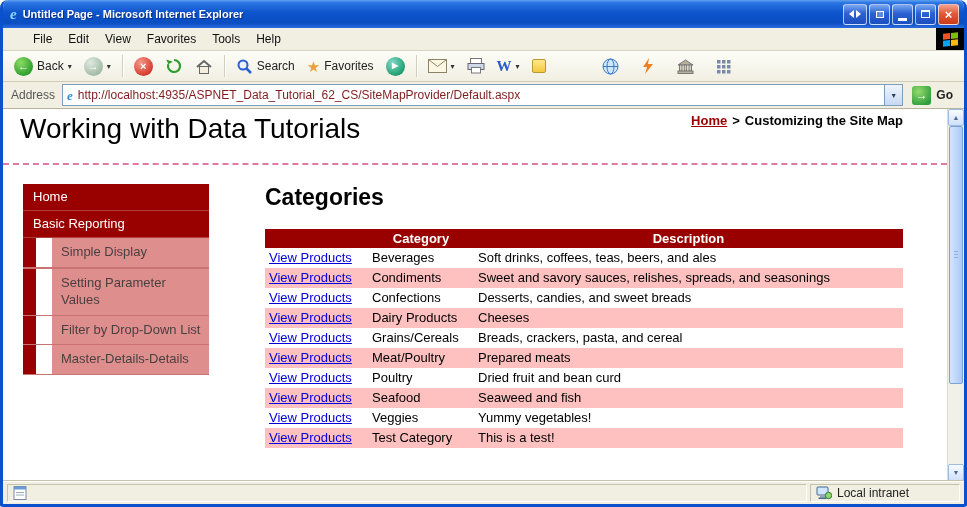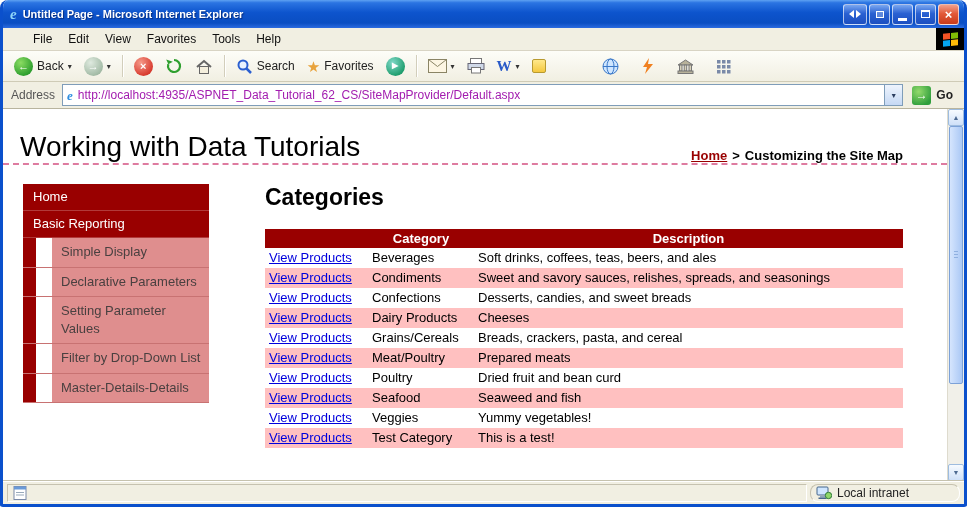--- a/index.html
+++ b/index.html
@@ -58,30 +58,30 @@
   .tsep { width:1px; height:22px; background:#d2cebb; box-shadow:1px 0 0 #fff; margin:0 4px; flex:0 0 1px; }
   .w-icon { color:#2a5bc8; font-weight:bold; font-size:15px; font-family:"Liberation Serif", serif; line-height:1; }
   .msgr { width:14px; height:14px; background:linear-gradient(#ffe88a,#f4c83f); border:1px solid #b89a30; border-radius:2px; }
   .tgroup { margin-left:44px; display:flex; align-items:center; gap:12px; }
 
   
   .addressbar { flex:0 0 27px; background:#f1efe2; border-bottom:1px solid #b8b49e; display:flex; align-items:center; padding:0 5px; gap:7px; font-size:12px; }
   .addr-label { color:#555; padding-left:3px; }
   .addr-input { flex:1; height:22px; background:#fff; border:1px solid #7f9db9; display:flex; align-items:center; padding-left:4px; gap:5px; overflow:hidden; }
   .addr-input .e-icon { color:#2f8fe0; font-size:13px; }
-  .url { flex:1; color:#a21caf; white-space:nowrap; overflow:hidden; }
+  .url { flex:1; color:#7f1d1d; white-space:nowrap; overflow:hidden; }
   .addr-drop { flex:0 0 18px; height:20px; background:linear-gradient(180deg,#eef4fd,#c6d9f4); border-left:1px solid #7f9db9; display:flex; align-items:center; justify-content:center; font-size:7px; color:#2c3e60; }
   .go-btn { display:flex; align-items:center; gap:5px; padding:0 6px 0 2px; font-weight:bold; color:#222; }
   .go-box { width:19px; height:19px; border-radius:3px; background:radial-gradient(circle at 35% 30%, #93da6c, #2f9e3c 78%); color:#fff; font-weight:bold; display:flex; align-items:center; justify-content:center; font-size:12px; }
 
   
   .content { flex:1; display:flex; background:#fff; overflow:hidden; }
   .page { flex:1; overflow:hidden; min-width:0; }
 
-  .page-header { height:56px; display:flex; justify-content:space-between; align-items:flex-end; padding:4px 44px 0 17px; border-bottom:2px dashed #de7ba0; }
+  .page-header { height:56px; display:flex; justify-content:space-between; align-items:flex-start; padding:4px 44px 0 17px; border-bottom:2px dashed #de7ba0; }
   .page-title { font-size:28px; color:#000; font-weight:400; white-space:nowrap; }
   .breadcrumb { font-size:13px; font-weight:bold; color:#000; white-space:nowrap; }
   .breadcrumb .home-link { color:#990000; text-decoration:underline; cursor:pointer; }
   .breadcrumb .bc-sep { margin:0 5px; }
 
   .page-body { display:flex; align-items:flex-start; padding:19px 44px 0 20px; gap:56px; }
 
   .sidebar { flex:0 0 186px; width:186px; font-size:13px; }
   .nav-top { background:#990000; color:#fff; padding:5px 8px 6px 10px; border-bottom:1px solid #b23a3a; cursor:pointer; }
   .nav-sub { display:flex; border-bottom:1px solid #c87272; cursor:pointer; }
@@ -104,21 +104,21 @@
   .sb-track { flex:1; position:relative; }
   .sb-thumb { position:absolute; top:0; left:1px; right:1px; height:258px; background:linear-gradient(90deg,#d5e5fd,#aac8f5); border:1px solid #7da2d8; border-radius:2px; }
   .sb-thumb::after { content:""; position:absolute; left:4px; right:4px; top:calc(50% - 4px); height:8px;
     background:repeating-linear-gradient(180deg,#8fb0e0 0 1px,transparent 1px 3px); }
 
   
   .statusbar { flex:0 0 23px; background:#f1efe2; border-top:1px solid #fff; box-shadow:0 -1px 0 #c6c2ae; display:flex; align-items:center; gap:3px; padding:0 4px; font-size:12px; color:#222; }
   .panel { height:18px; display:flex; align-items:center; gap:5px; padding:0 5px;
     border-top:1px solid #c6c2b0; border-left:1px solid #c6c2b0; border-bottom:1px solid #fff; border-right:1px solid #fff; }
   .status-main { flex:1; }
-  .status-zone { flex:0 0 150px;border-radius:8px; }
+  .status-zone { flex:0 0 150px; }
 </style>
 </head>
 <body>
 
 <div class="window">
 
   <div class="titlebar">
     <span class="e-icon">e</span>
     <span class="title-text">Untitled Page - Microsoft Internet Explorer</span>
     <div class="win-buttons">
@@ -286,21 +286,20 @@
 
         <div class="sidebar">
           <div class="nav-top"><span>Home</span></div>
           <div class="nav-top"><span>Basic Reporting</span></div>
           <div class="nav-sub">
               <span class="stripe"></span>
               <span class="sub-label">Simple Display</span>
             </div>
           <div class="nav-sub">
               <span class="stripe"></span>
-              <span class="sub-label">Declarative Parameters</span>
             </div>
           <div class="nav-sub">
               <span class="stripe"></span>
               <span class="sub-label">Setting Parameter Values</span>
             </div>
           <div class="nav-sub">
               <span class="stripe"></span>
               <span class="sub-label">Filter by Drop-Down List</span>
             </div>
           <div class="nav-sub">

